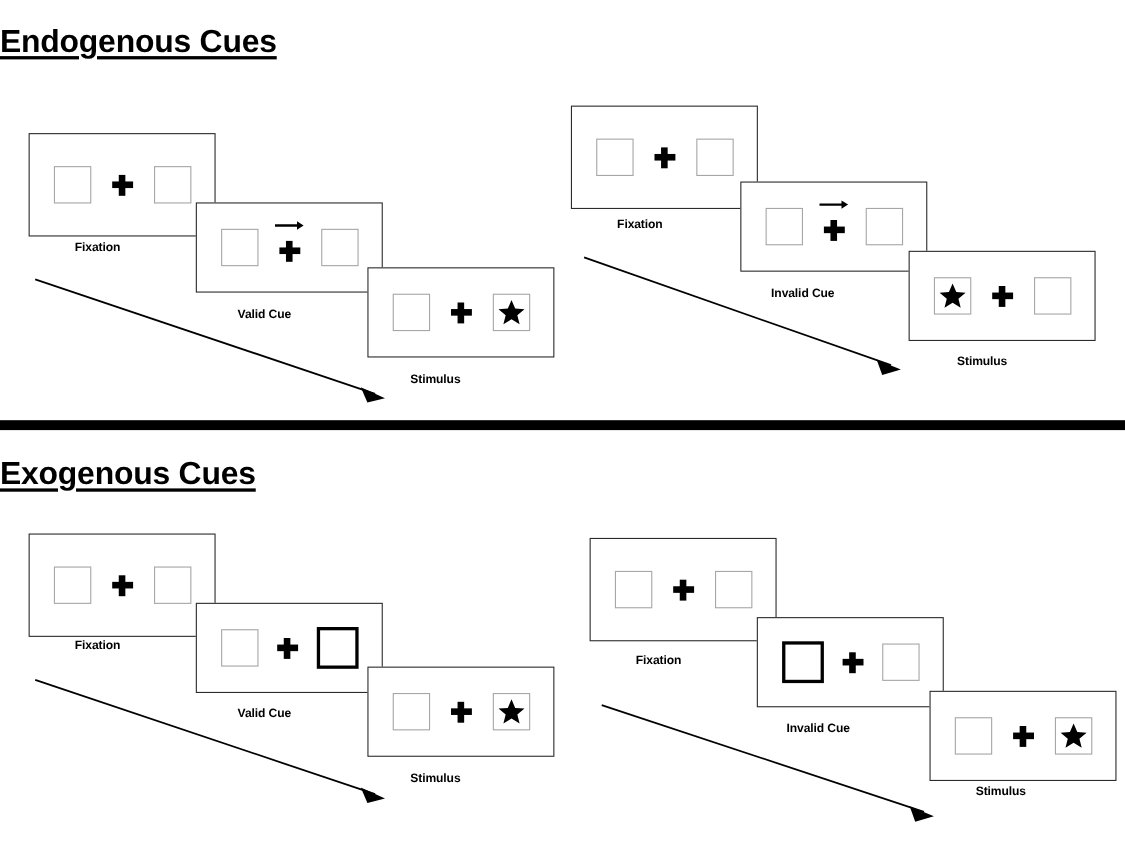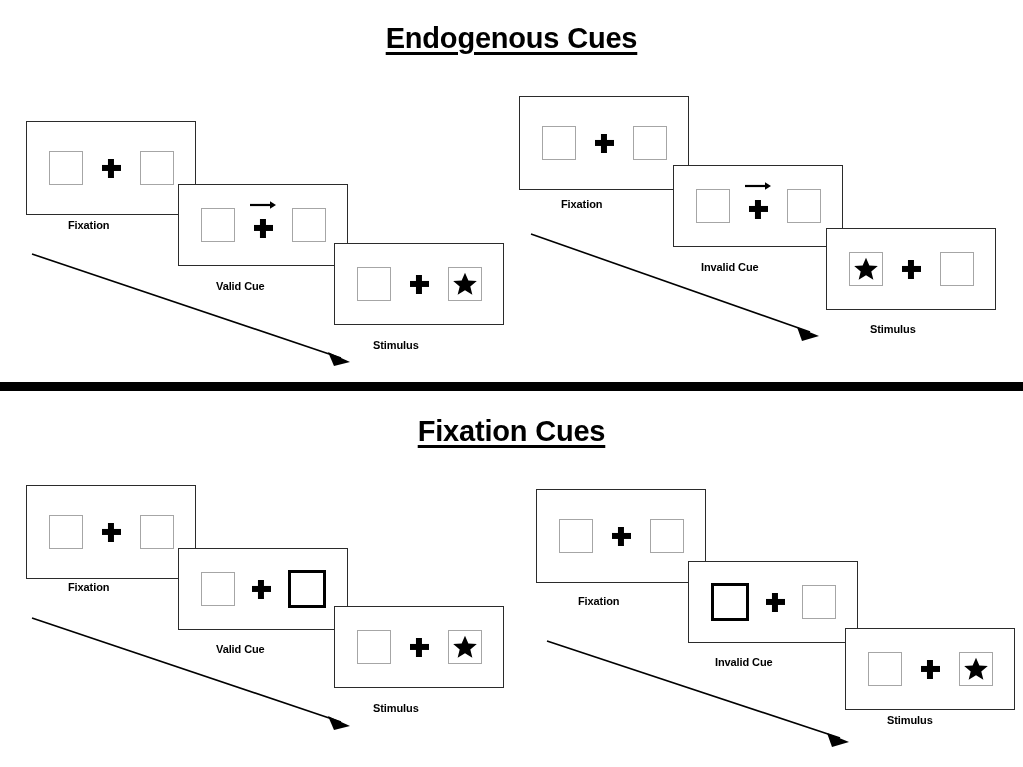--- a/index.html
+++ b/index.html
@@ -14,21 +14,20 @@
     overflow: hidden;
     font-family: "Liberation Sans", sans-serif;
     color: #000000;
   }
 
   
   .section-title {
     position: absolute;
     width: 100%;
     left: 0;
-    text-align: center;
     font-weight: bold;
     font-size: 29px;
     letter-spacing: -0.2px;
     text-decoration: underline;
     text-underline-offset: 4px;
     text-decoration-thickness: 3px;
   }
 
   
   .divider {
@@ -203,21 +202,21 @@
 </div>
 <div class="caption" style="left:870px; top:323px;">Stimulus</div>
 
 <svg class="time-arrow" style="left:527px; top:228px;" width="300" height="120" viewBox="0 0 300 120">
   <line x1="4" y1="6" x2="283" y2="104" stroke="#000" stroke-width="1.6"></line>
   <polygon points="292,108 270,99 275,113" fill="#000"></polygon>
 </svg>
 
 <div class="divider" style="top:382px;"></div>
 
-<div class="section-title" style="top:415px;">Fixation Cues</div>
+<div class="section-title" style="top:415px;">Exogenous Cues</div>
 
 <div class="panel" style="left:26px; top:485px; width:170px; height:94px;">
   <div class="panel-inner">
     <div class="box" style="width:34px;height:34px;"></div>
     <div class="plus" style="width:19px;height:19px;margin:0 19px;"></div>
     <div class="box" style="width:34px;height:34px;"></div>
   </div>
 </div>
 <div class="caption" style="left:68px; top:581px;">Fixation</div>
 

